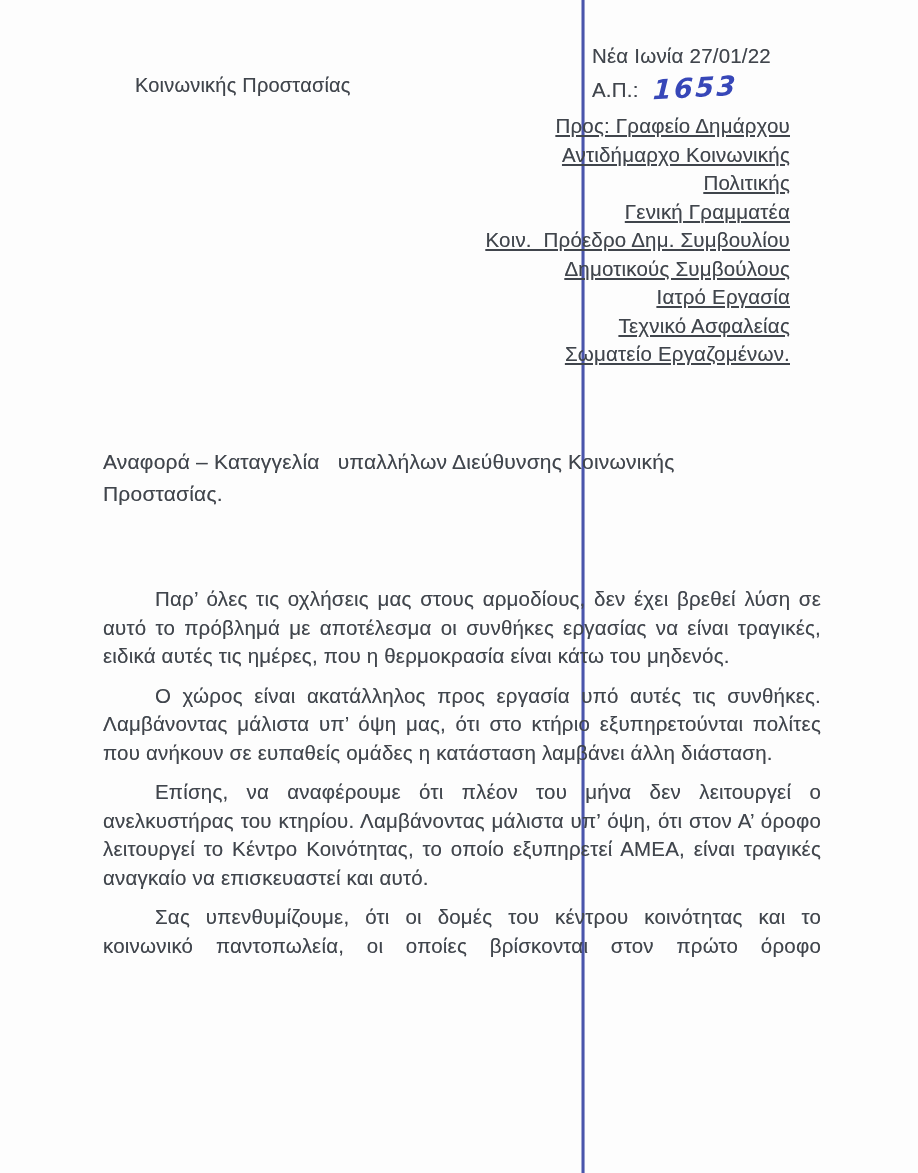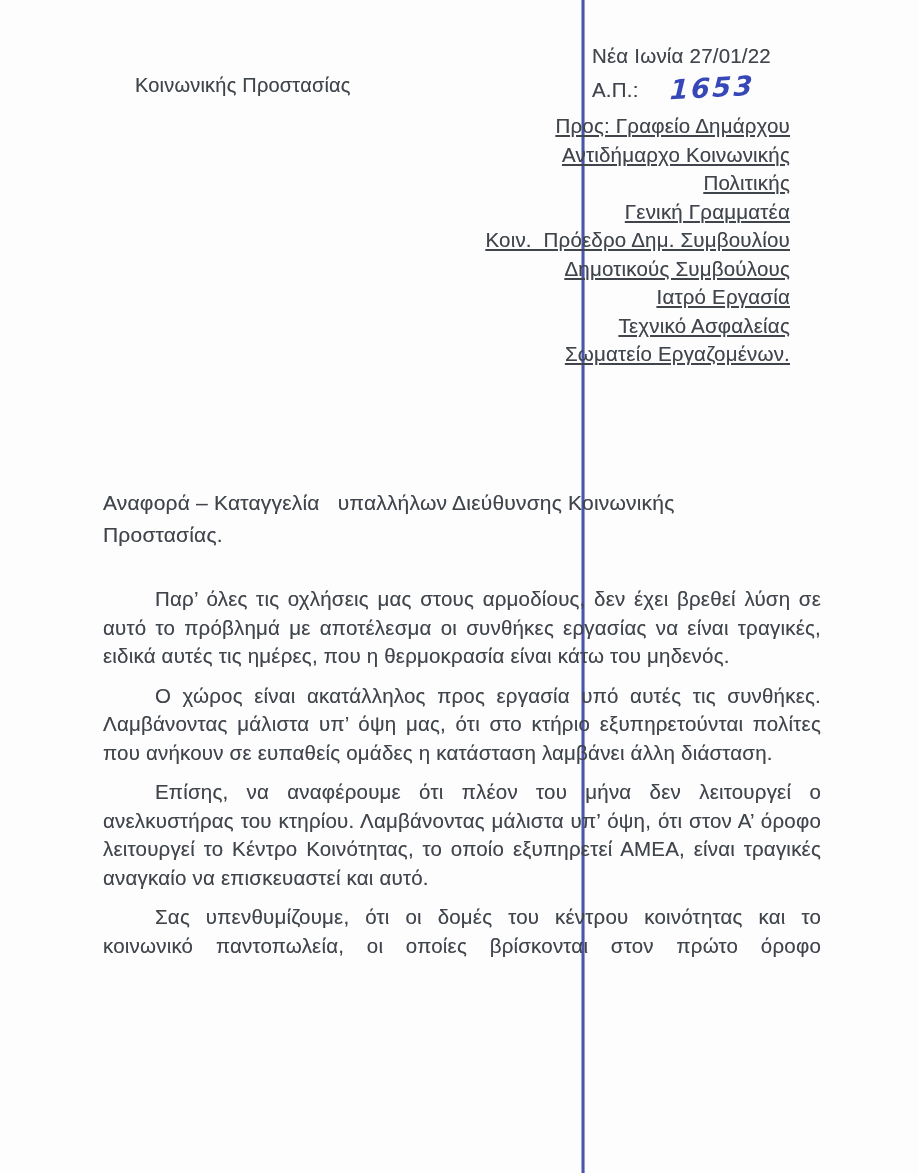--- a/index.html
+++ b/index.html
@@ -21,41 +21,41 @@
     font-size:20px; line-height:30px;
   }
   .sender-line { white-space:pre; }
 
   .date-line {
     position:absolute; left:592px; top:44px;
     font-size:20.5px; white-space:pre;
   }
   .protocol-line {
     position:absolute; left:592px; top:74px;
-    font-size:20.5px; display:flex; align-items:baseline; gap:31px;
+    font-size:20.5px; display:flex; align-items:baseline; gap:14px;
   }
   .protocol-number {
     font-family:"DejaVu Sans", sans-serif;
     font-style:italic;
     font-size:27px; line-height:27px;
     letter-spacing:2.5px;
     transform:rotate(-3deg) skewX(-6deg);
     font-weight:bold;
   }
 
   .recipients {
     position:absolute; left:440px; top:112px; width:350px;
     text-align:right;
     font-size:20.5px; line-height:28.5px;
   }
   .recipient-line { white-space:pre;text-decoration:underline; }
 
   .subject {
     position:absolute; left:103px; top:446px;
-    font-size:21px; line-height:32px;margin-top:41px;
+    font-size:21px; line-height:32px;
   }
   .subject-line { white-space:pre; }
 
   .body-text {
     position:absolute; left:103px; top:585px; width:718px;
     font-size:20.5px; line-height:28.5px;
     text-align:justify;
   }
   .body-paragraph { margin:0 0 11px 0; text-indent:52px; }
   .body-paragraph-4 { text-align-last:justify; }

